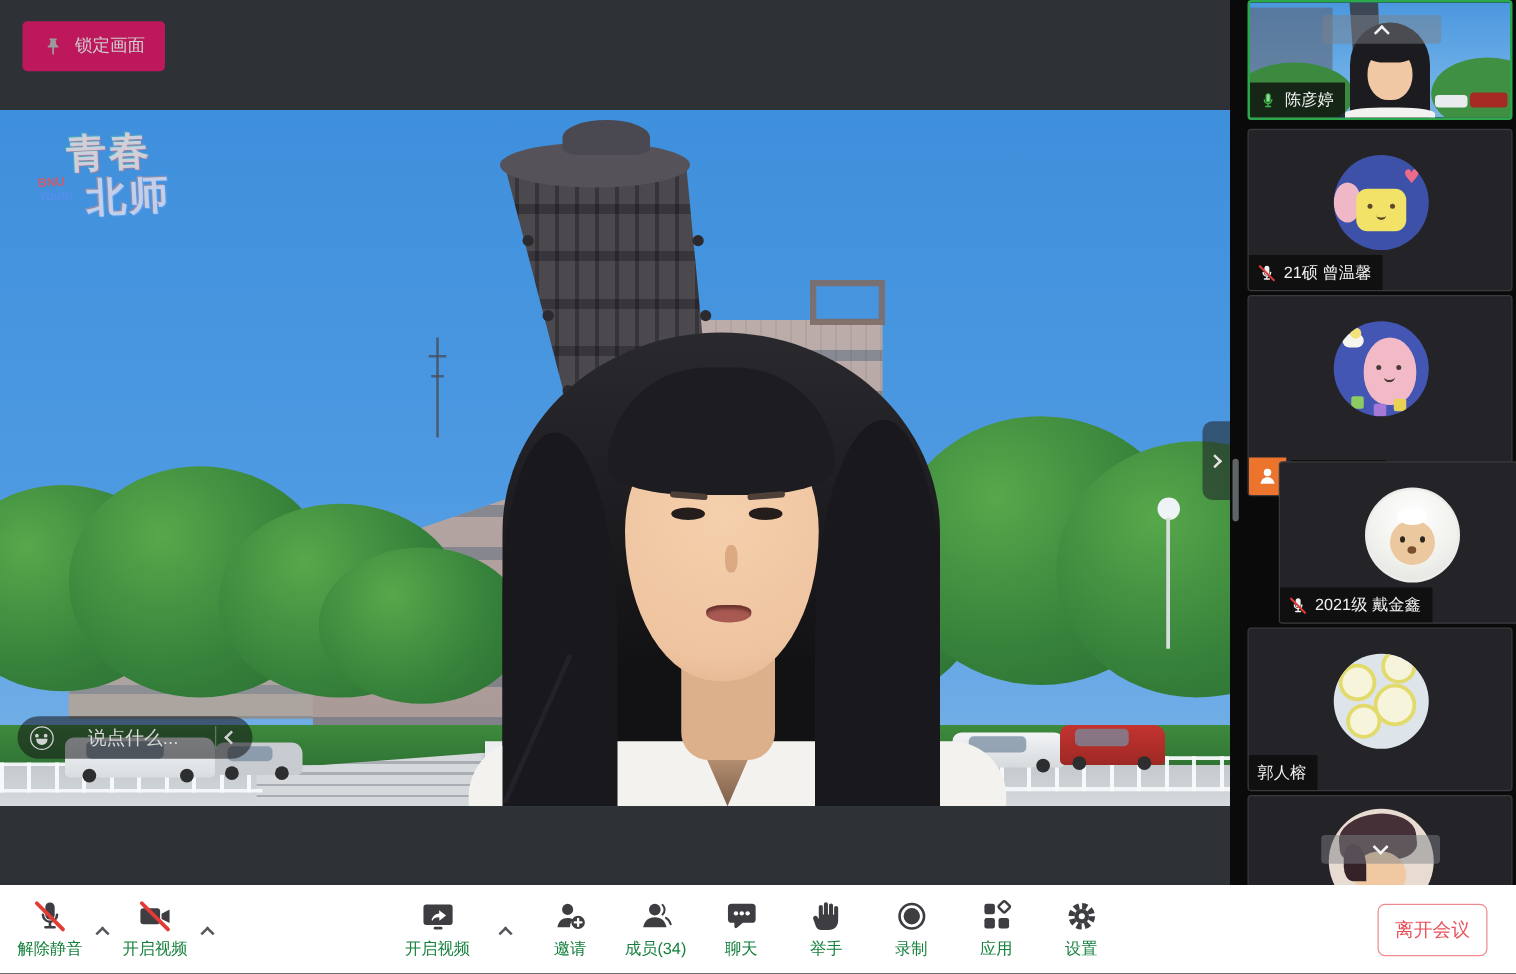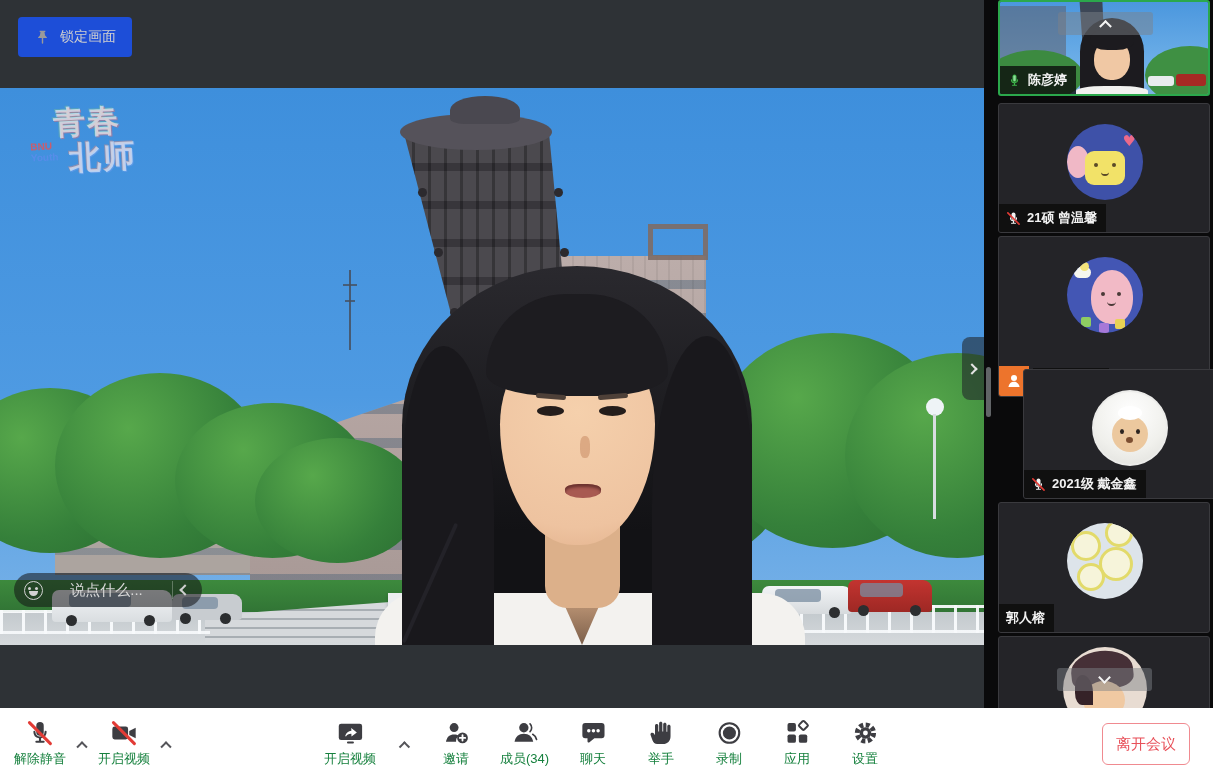--- a/index.html
+++ b/index.html
@@ -3,21 +3,21 @@
 <meta charset="utf-8">
 <style>
   * { margin:0; padding:0; box-sizing:border-box; }
   html,body { width:1213px; height:779px; overflow:hidden; background:#000;
     font-family:"Liberation Sans","DejaVu Sans",sans-serif; }
   .app { position:relative; width:1213px; height:779px; overflow:hidden; background:#000; }
   .abs { position:absolute; }
 
   
   .topbar { position:absolute; left:0; top:0; width:984px; height:88px; background:#2e3236; }
-  .lock-btn { position:absolute; left:18px; top:17px; height:40px; padding:16px 16px; background:#1d4ed8;
+  .lock-btn { position:absolute; left:18px; top:17px; height:40px; padding:16px 16px; background:#be185d;
     border-radius:4px; display:flex; align-items:center; gap:9px; cursor:pointer; }
   .lock-btn span { color:#cfcfcf; font-size:14px; }
   .bottomgap { position:absolute; left:0; top:645px; width:984px; height:63px; background:#2e3236; }
 
   
   .video { position:absolute; left:0; top:88px; width:984px; height:557px; overflow:hidden;
     background:linear-gradient(180deg,#3e8fdc 0%,#4e9ae2 55%,#7cb4e8 100%); }
   .bldg-left { position:absolute; left:250px; top:258px; width:312px; height:235px; background:
     repeating-linear-gradient(180deg, rgba(80,100,120,.0) 0 24px, rgba(80,100,120,.45) 24px 34px),
     linear-gradient(180deg,#b8a8a5,#a99a97); clip-path:polygon(0 45%,100% 0,100% 100%,0 100%); }
@@ -122,21 +122,21 @@
   
   .sidebar { position:absolute; left:984px; top:0; width:229px; height:708px; background:#0a0a0b; overflow:hidden; }
   .side-scrollthumb { position:absolute; left:2px; top:367px; width:5px; height:50px; border-radius:3px;
     background:rgba(205,210,215,.45); cursor:pointer; }
   .tile { position:absolute; left:14px; width:212px; background:#242428; border:1px solid #3a3a3e;
     border-radius:3px; overflow:hidden; cursor:pointer; }
   .tile-speaking { border:2px solid #2ba84c; background:#1a1a1e; }
   .avatar { position:absolute; left:68px; top:20px; width:76px; height:76px; border-radius:50%; overflow:hidden; }
   .name-bar { position:absolute; left:0; bottom:0; height:28px; background:rgba(10,10,10,.78);
     display:flex; align-items:center; gap:6px; padding:0 9px 0 7px; }
-  .name-bar span { color:#f2f2f2; font-size:13px; white-space:nowrap;font-weight:bold; }
+  .name-bar span { color:#f2f2f2; font-size:13px; white-space:nowrap; }
   .host-badge { position:absolute; left:0; bottom:0; width:30px; height:30px; background:#ed742c;
     display:flex; align-items:center; justify-content:center; }
   .name-off { left:34px; }
   .scroll-ovl { position:absolute; width:95px; border-radius:3px; background:rgba(125,130,136,.48);
     display:flex; align-items:center; justify-content:center; cursor:pointer; height:23px; }
   .chev-up { width:9px; height:9px; border-left:2.5px solid #f4f4f4; border-top:2.5px solid #f4f4f4;
     transform:rotate(45deg) translate(2px,2px); }
   .chev-down { width:9px; height:9px; border-left:2.5px solid #f4f4f4; border-top:2.5px solid #f4f4f4;
     transform:rotate(225deg); margin-top:-4px; }
 

